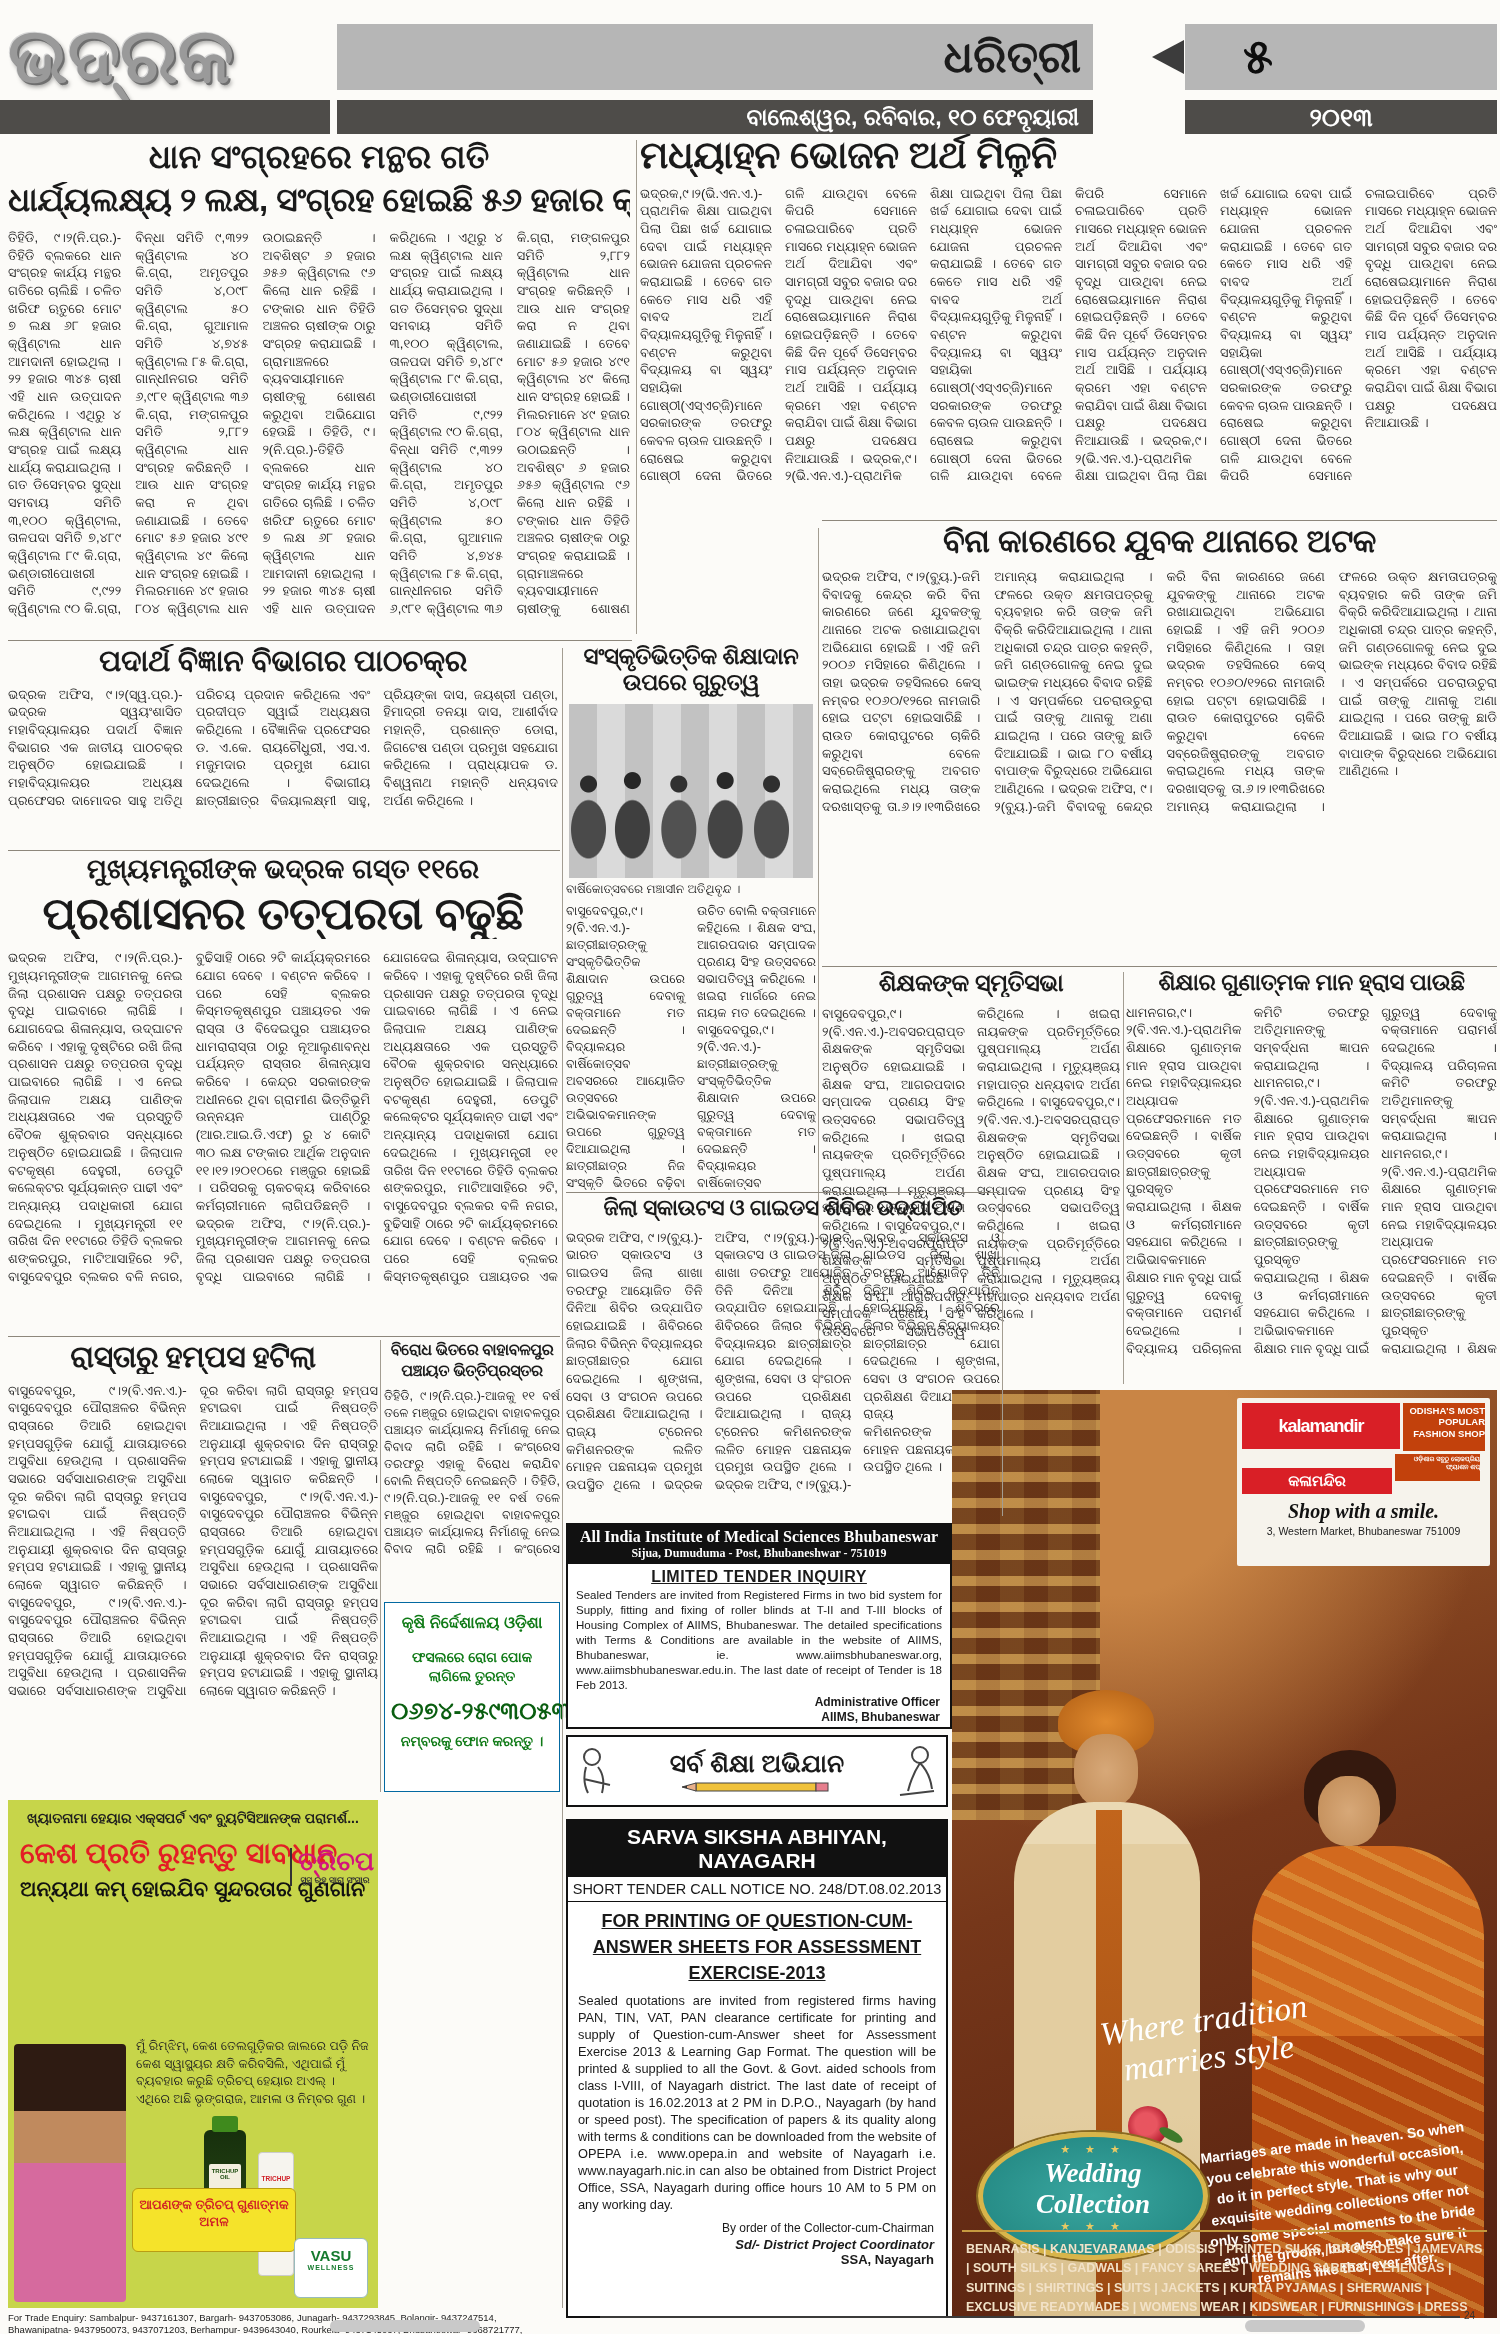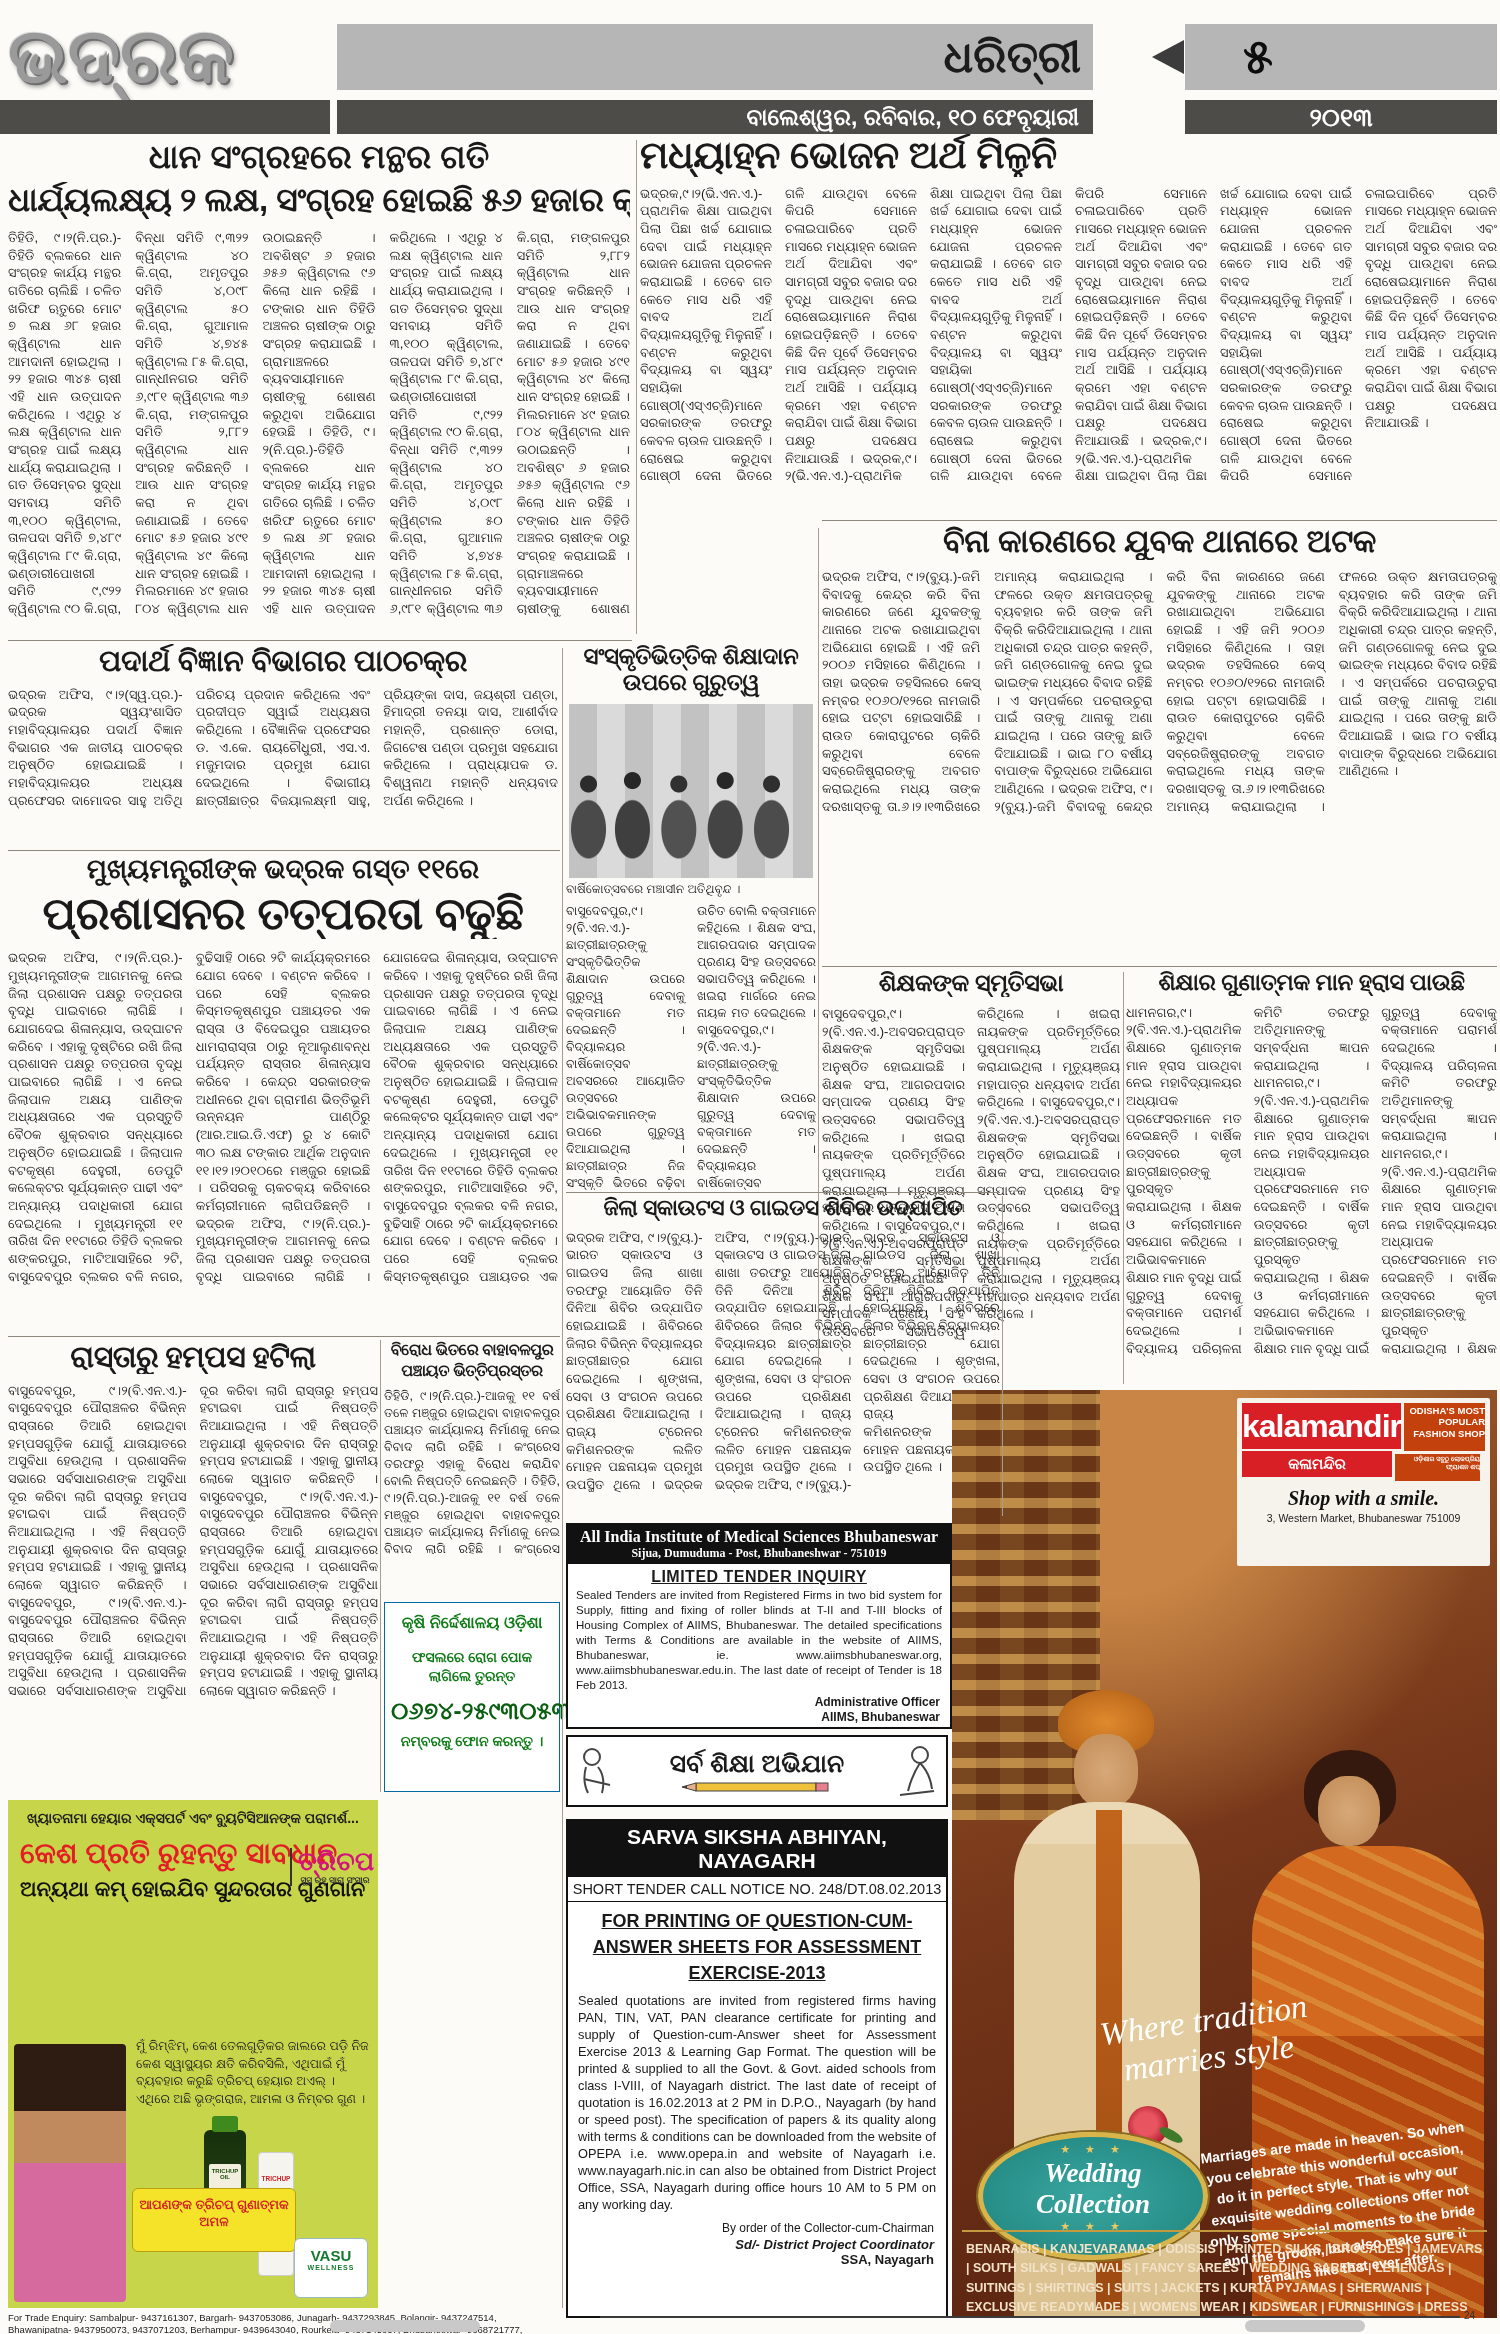--- a/index.html
+++ b/index.html
@@ -109,24 +109,24 @@
   .groom .stole{position:absolute;left:82px;top:120px;width:26px;height:500px;background:linear-gradient(#c2651c,#9c4a12);}
   .bride{position:absolute;left:300px;top:360px;width:232px;height:570px;}
   .bride .hair{position:absolute;left:52px;top:0;width:92px;height:80px;background:#35190e;border-radius:50% 50% 40% 40%;}
   .bride .face{position:absolute;left:66px;top:26px;width:62px;height:70px;background:radial-gradient(#d7a878,#c08a55);border-radius:45%;}
   .bride .sari{position:absolute;left:0;top:96px;width:232px;height:474px;border-radius:90px 90px 0 0;
      background:repeating-linear-gradient(25deg, rgba(230,190,90,.35) 0 6px, transparent 6px 26px),
                 linear-gradient(#d2691e 0 40%, #b5490f 40% 100%);}
   .kpanel{position:absolute;right:7px;top:8px;width:243px;height:158px;background:#f6f3ec;padding:5px;border-radius:2px;}
   .krow{display:flex;gap:3px;}
   .kred{background:#d91f26;color:#fff;text-align:center;font-weight:bold;}
-  .kred1{width:164px;height:46px;font-size:32px;line-height:46px;letter-spacing:-1px;font-family:"Liberation Sans",sans-serif;}
+  .kred1{width:164px;height:46px;font-size:18px;line-height:46px;letter-spacing:-1px;font-family:"Liberation Sans",sans-serif;}
   .kblue{background:#c2410c;color:#fff;text-align:right;font-weight:bold;}
   .kblue1{width:85px;height:46px;font-size:9.5px;line-height:1.2;padding-top:2px;}
-  .kred2{width:150px;height:26px;font-size:15px;line-height:26px;margin-top:0;}
+  .kred2{width:150px;height:26px;font-size:15px;line-height:26px;margin-top:17px;}
   .kblue2{width:85px;height:26px;font-size:6.5px;line-height:1.25;margin-top:3px;padding-top:1px;}
   .kshop{font-family:"Liberation Serif","DejaVu Serif",serif;font-style:italic;font-weight:bold;font-size:20px;text-align:center;margin-top:6px;color:#111;}
   .kaddr{font-size:10.5px;text-align:center;color:#222;margin-top:2px;}
   .kscript{position:absolute;left:150px;top:612px;transform:rotate(-8deg);color:#fff;
      font-family:"Liberation Serif","DejaVu Serif",serif;font-style:italic;font-size:33px;line-height:1.15;text-align:center;}
   .badge{position:absolute;left:26px;top:742px;width:220px;height:118px;background:radial-gradient(#3aa7a0,#1f827d);
      border:5px solid #d8b54a;border-radius:50%;box-shadow:0 0 0 2px #8a6a20;}
   .badge .bt{color:#fff;font-family:"Liberation Serif","DejaVu Serif",serif;font-style:italic;font-weight:bold;
      font-size:27px;text-align:center;line-height:1.15;margin-top:22px;}
   .badge .stars{color:#e8c964;font-size:11px;text-align:center;letter-spacing:6px;}

